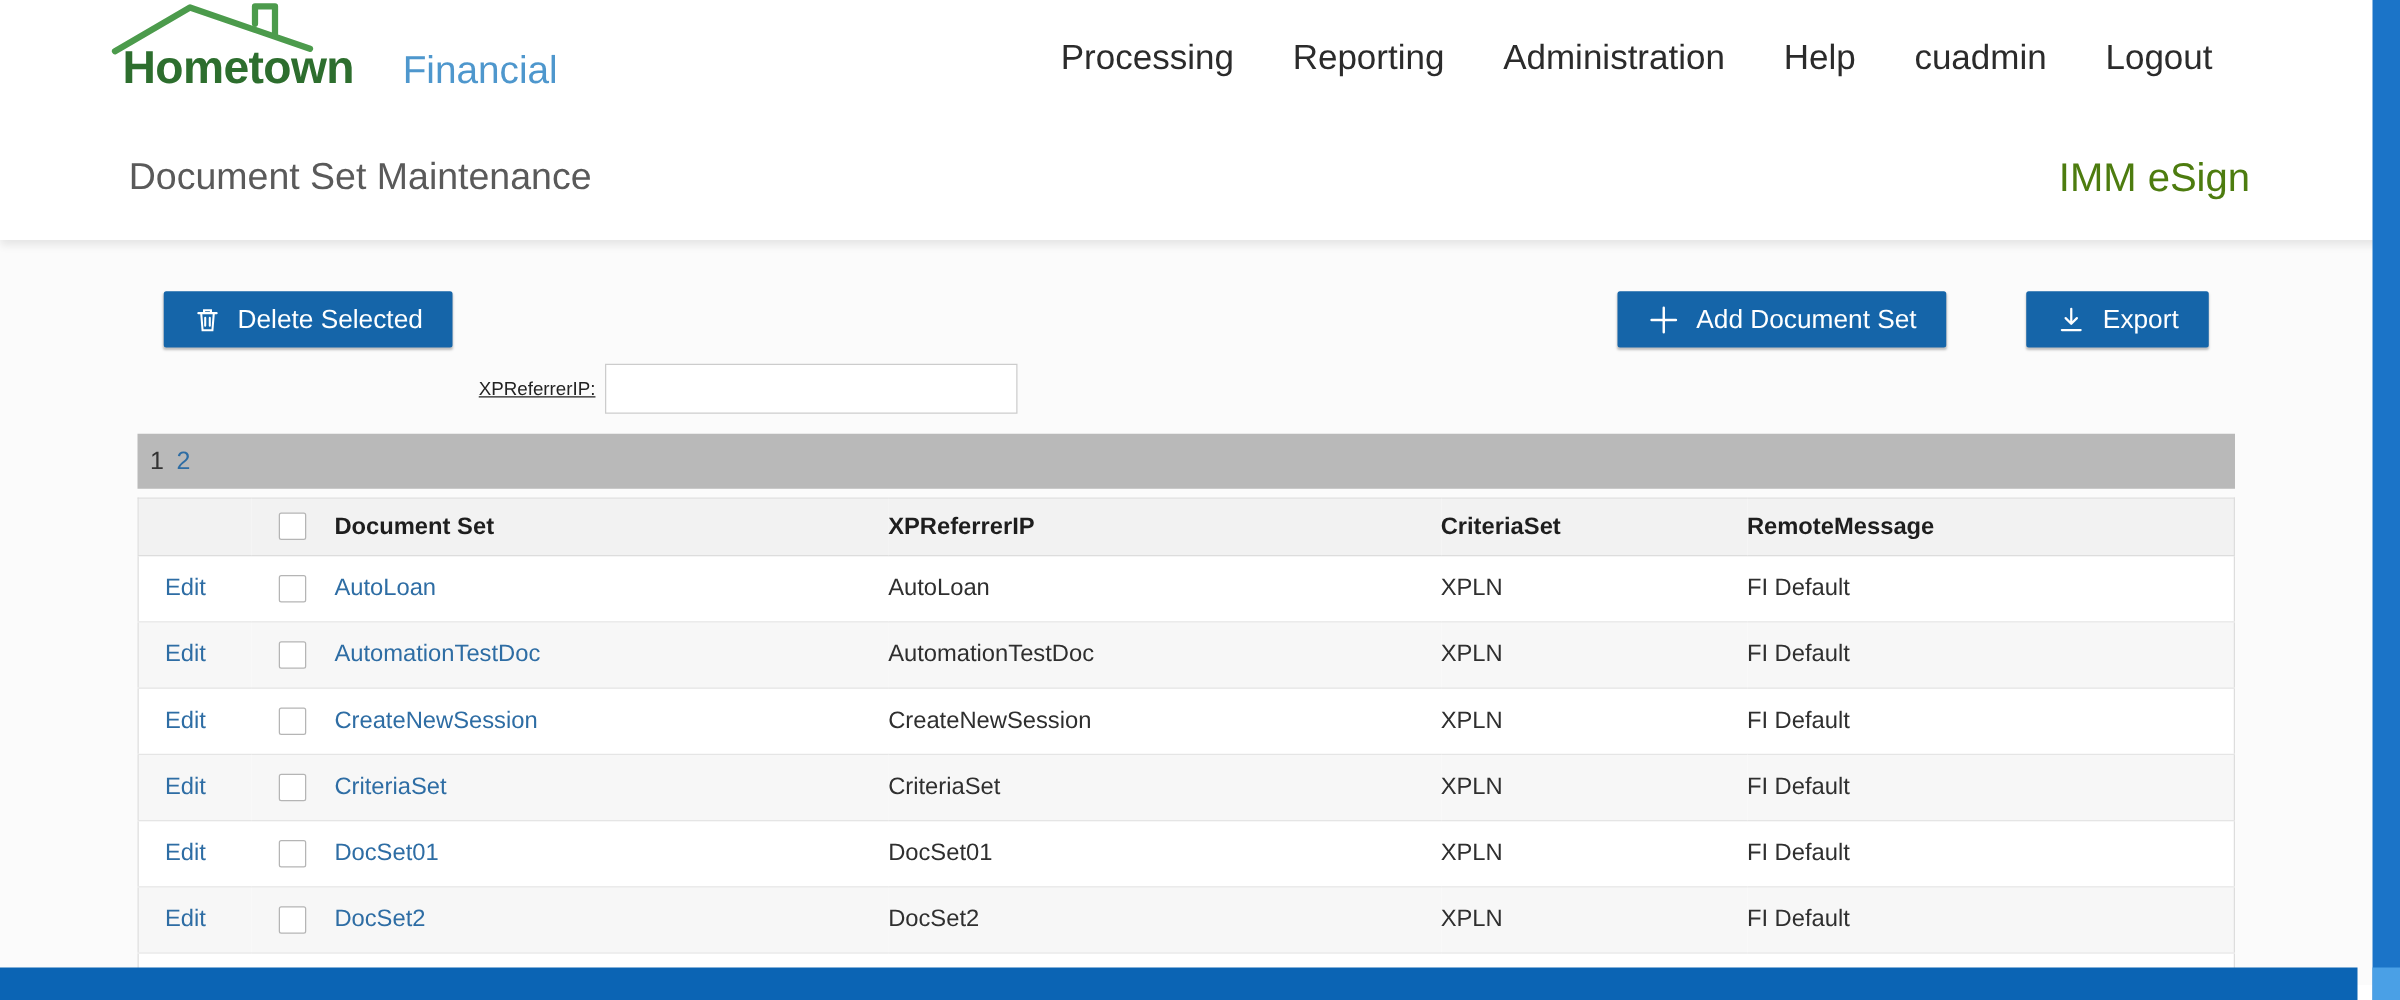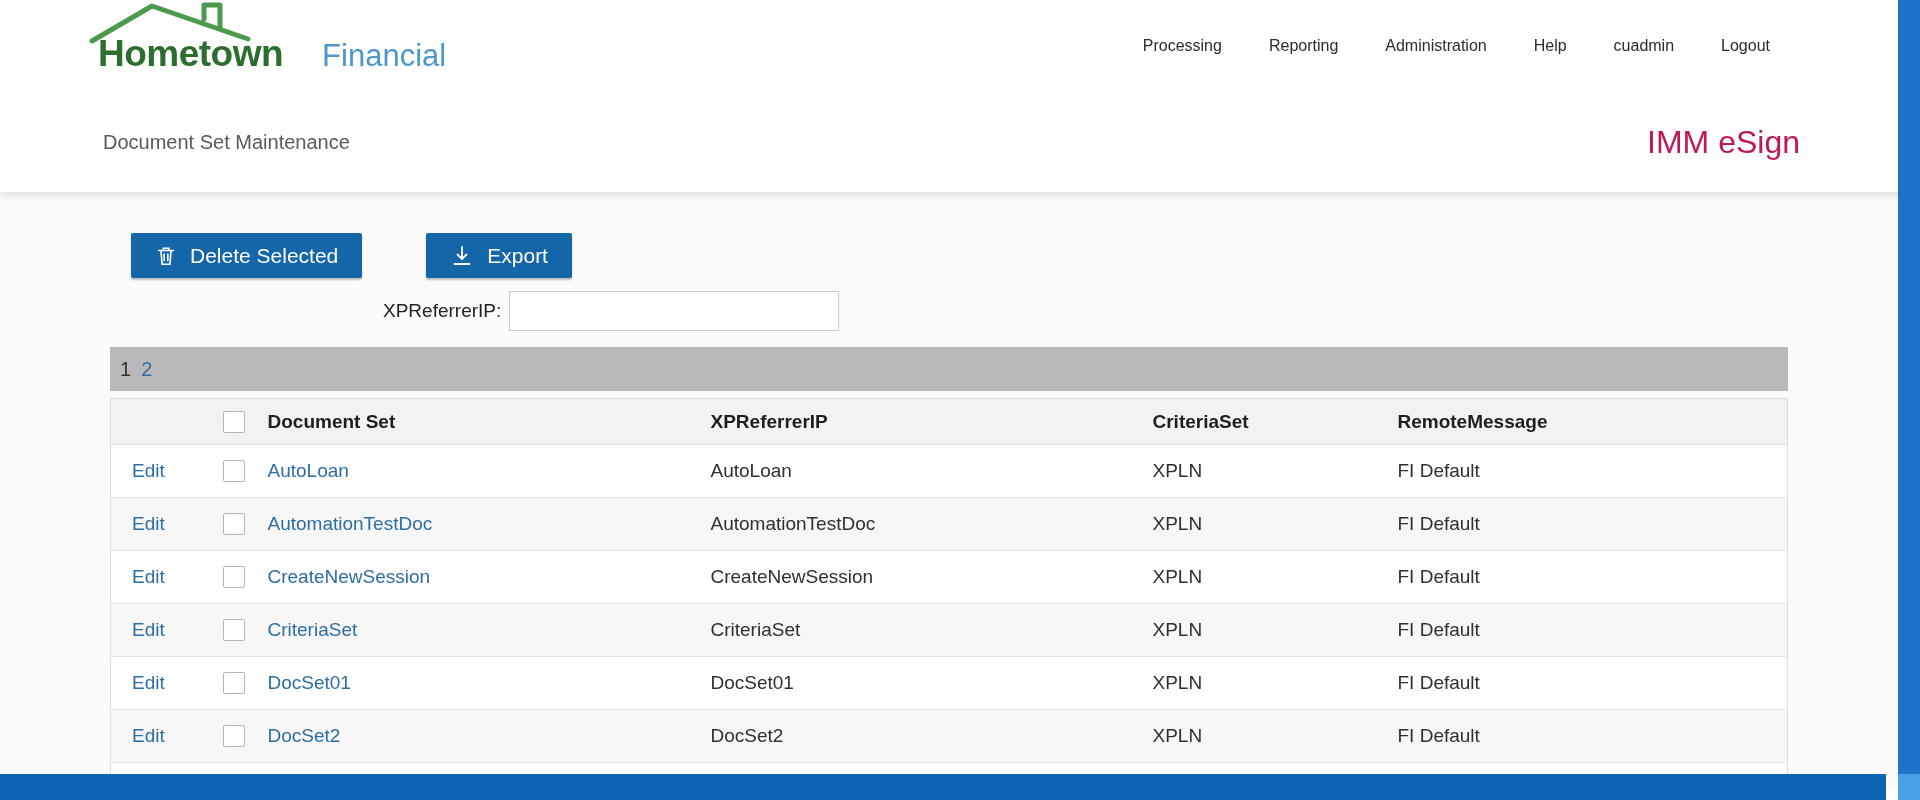--- a/index.html
+++ b/index.html
@@ -11,48 +11,48 @@
 
   
   .topbar {
     height:92px; background:#fff; display:flex; align-items:center;
     padding:0 150px 0 98px; position:relative; z-index:3;
   }
   .logo { position:relative; display:flex; align-items:baseline; margin-top:16px; cursor:pointer;gap:39px; }
   .logo-roof { position:absolute; top:-34px; left:-10px; }
   .logo-primary { font-size:37px; font-weight:bold; color:#2d6e2e; letter-spacing:-0.5px; }
   .logo-secondary { font-size:31px; color:#4e97cd; font-weight:400; }
-  .topnav { margin-left:auto; display:flex; gap:47px; font-size:16px; color:#2b2b2b; }
+  .topnav { margin-left:auto; display:flex; gap:47px; font-size:28px; color:#2b2b2b; }
   .topnav span { cursor:pointer; white-space:nowrap; }
 
   
   .pageheader {
     height:100px; background:#fff; display:flex; align-items:center; justify-content:space-between;
     padding:0 120px 0 103px; box-shadow:0 5px 7px rgba(0,0,0,0.09); position:relative; z-index:2;
   }
-  .page-title { margin:0; font-size:20px; font-weight:400; color:#5a5a5a; }
-  .product-name { font-size:32px; color:#be185d; font-weight:400; }
+  .page-title { margin:0; font-size:30px; font-weight:400; color:#5a5a5a; }
+  .product-name { font-size:32px; color:#4d7c0f; font-weight:400; }
 
   
   .main {
     position:absolute; top:192px; left:0; width:1898px; bottom:12px;
     background:#fbfbfb; z-index:1;
   }
   .toolbar { display:flex; align-items:center; margin:41px 131px 0 131px; }
   .btn {
     background:#1565a9; color:#fff; border:none; border-radius:2px; height:45px;
     font-size:21px; font-family:inherit; display:inline-flex; align-items:center; gap:13px;
     padding:0 24px; cursor:pointer; box-shadow:0 2px 2px rgba(0,0,0,0.25);
   }
   .btn svg { display:block; }
   .btn-add { margin-left:auto; }
   .btn-export { margin-left:64px; }
 
   .filter-row { margin-top:13px; display:flex; align-items:center; padding-left:383px; }
-  .filter-label { font-size:19px; color:#222; }
+  .filter-label { font-size:15px; color:#222;text-decoration:underline; }
   .filter-input {
     margin-left:8px; width:330px; height:40px; border:1px solid #cccccc; background:#fff;
     font-size:19px; font-family:inherit; padding:0 10px; color:#333; outline:none;
   }
 
   .pagination {
     margin:16px 110px 0 110px; height:44px; background:#b9b9b9;
     display:flex; align-items:center; padding:0 10px; font-size:20px; gap:10px;
   }
   .page-num { cursor:pointer; }
@@ -122,20 +122,26 @@
 <main class="main">
 
   <div class="toolbar">
     <button class="btn">
       <svg width="22" height="22" viewBox="0 0 24 24">
         <path d="M4 6h16M9 6V3.5h6V6M6.5 6l1.2 15h8.6L17.5 6M10 10v7M14 10v7" stroke="#fff" stroke-width="1.8" fill="none" stroke-linecap="round"></path>
       </svg>
       <span>Delete Selected</span>
     </button>
 
+    <button class="btn btn-add">
+      <svg width="26" height="26" viewBox="0 0 24 24">
+        <path d="M12 3v18M3 12h18" stroke="#fff" stroke-width="1.8" fill="none" stroke-linecap="round"></path>
+      </svg>
+      <span>Add Document Set</span>
+    </button>
 
     <button class="btn btn-export">
       <svg width="24" height="24" viewBox="0 0 24 24">
         <path d="M12 3v11M7.5 10.5 12 15l4.5-4.5M4.5 20h15" stroke="#fff" stroke-width="1.8" fill="none" stroke-linecap="round" stroke-linejoin="round"></path>
       </svg>
       <span>Export</span>
     </button>
   </div>
 
   <div class="filter-row">

